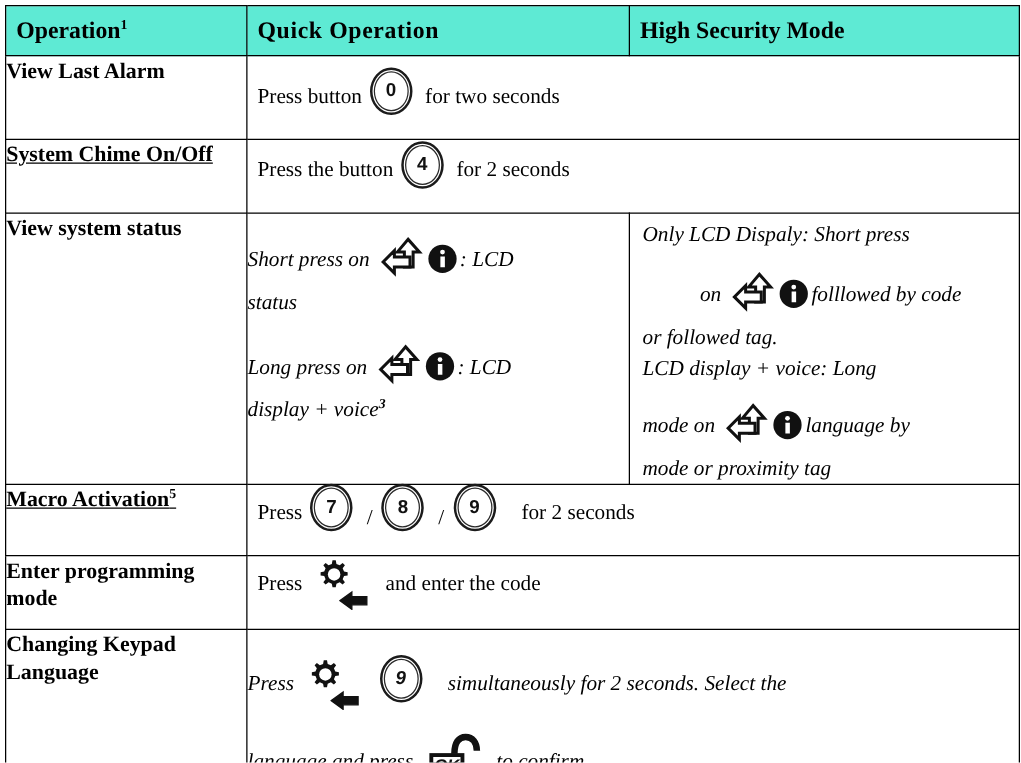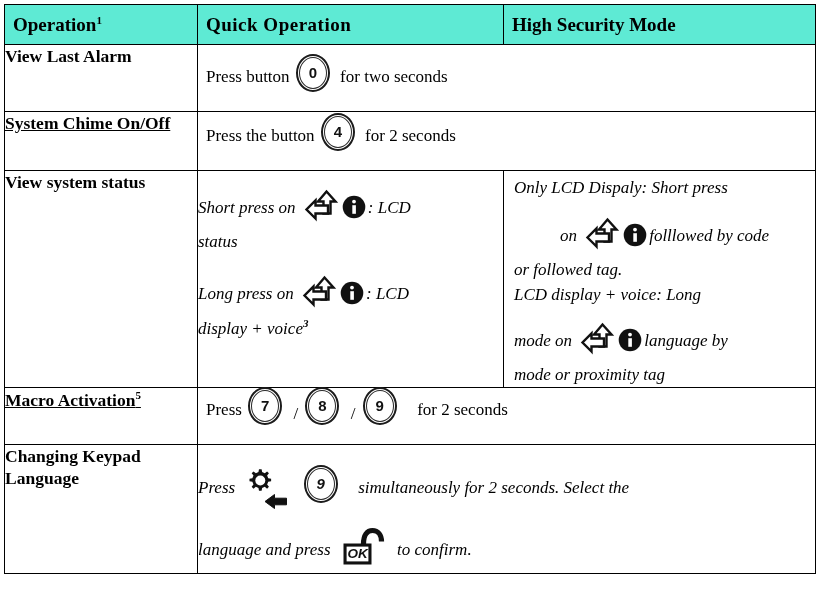--- a/index.html
+++ b/index.html
@@ -351,20 +351,38 @@
             <span class="ring-out"></span>
             <span class="ring-in"></span>
             <span class="digit">9</span>
           </span>
           <span class="sp-sm"></span>
           <span>for 2 seconds</span>
         </span>
       </td>
     </tr>
 
+    <tr>
+      <td class="op-label h-r5">Enter programming mode</td>
+      <td class="cell h-r5" colspan="2">
+        <span class="bottom-line">
+          <span>Press</span>
+          <span class="icon-gearback">
+            <svg viewBox="0 0 54 44" width="54" height="44" aria-hidden="true">
+              <g fill="#111111">
+                <path d="M18 4.2 l2.6 0 0.55 2.9 2.6 1.08 2.35 -1.8 1.84 1.84 -1.8 2.35 1.08 2.6 2.9 0.55 0 2.6 -2.9 0.55 -1.08 2.6 1.8 2.35 -1.84 1.84 -2.35 -1.8 -2.6 1.08 -0.55 2.9 -2.6 0 -0.55 -2.9 -2.6 -1.08 -2.35 1.8 -1.84 -1.84 1.8 -2.35 -1.08 -2.6 -2.9 -0.55 0 -2.6 2.9 -0.55 1.08 -2.6 -1.8 -2.35 1.84 -1.84 2.35 1.8 2.6 -1.08 Z"></path>
+                <circle cx="19.3" cy="15.5" r="5.0" fill="#ffffff"></circle>
+              </g>
+              <path d="M24 36.5 L33.5 29.5 L33.5 33.2 L45.5 33.2 L45.5 39.8 L33.5 39.8 L33.5 43.5 Z" fill="#111111" stroke="#111111" stroke-width="1" stroke-linejoin="miter"></path>
+            </svg>
+          </span>
+          <span>and enter the code</span>
+        </span>
+      </td>
+    </tr>
 
     <tr>
       <td class="op-label h-r6">Changing Keypad Language</td>
       <td class="cell h-r6" colspan="2">
         <span class="line" style="margin-top:20px;">
           <span>Press</span>
           <span class="icon-gearback">
             <svg viewBox="0 0 54 44" width="54" height="44" aria-hidden="true">
               <g fill="#111111">
                 <path d="M18 4.2 l2.6 0 0.55 2.9 2.6 1.08 2.35 -1.8 1.84 1.84 -1.8 2.35 1.08 2.6 2.9 0.55 0 2.6 -2.9 0.55 -1.08 2.6 1.8 2.35 -1.84 1.84 -2.35 -1.8 -2.6 1.08 -0.55 2.9 -2.6 0 -0.55 -2.9 -2.6 -1.08 -2.35 1.8 -1.84 -1.84 1.8 -2.35 -1.08 -2.6 -2.9 -0.55 0 -2.6 2.9 -0.55 1.08 -2.6 -1.8 -2.35 1.84 -1.84 2.35 1.8 2.6 -1.08 Z"></path>

